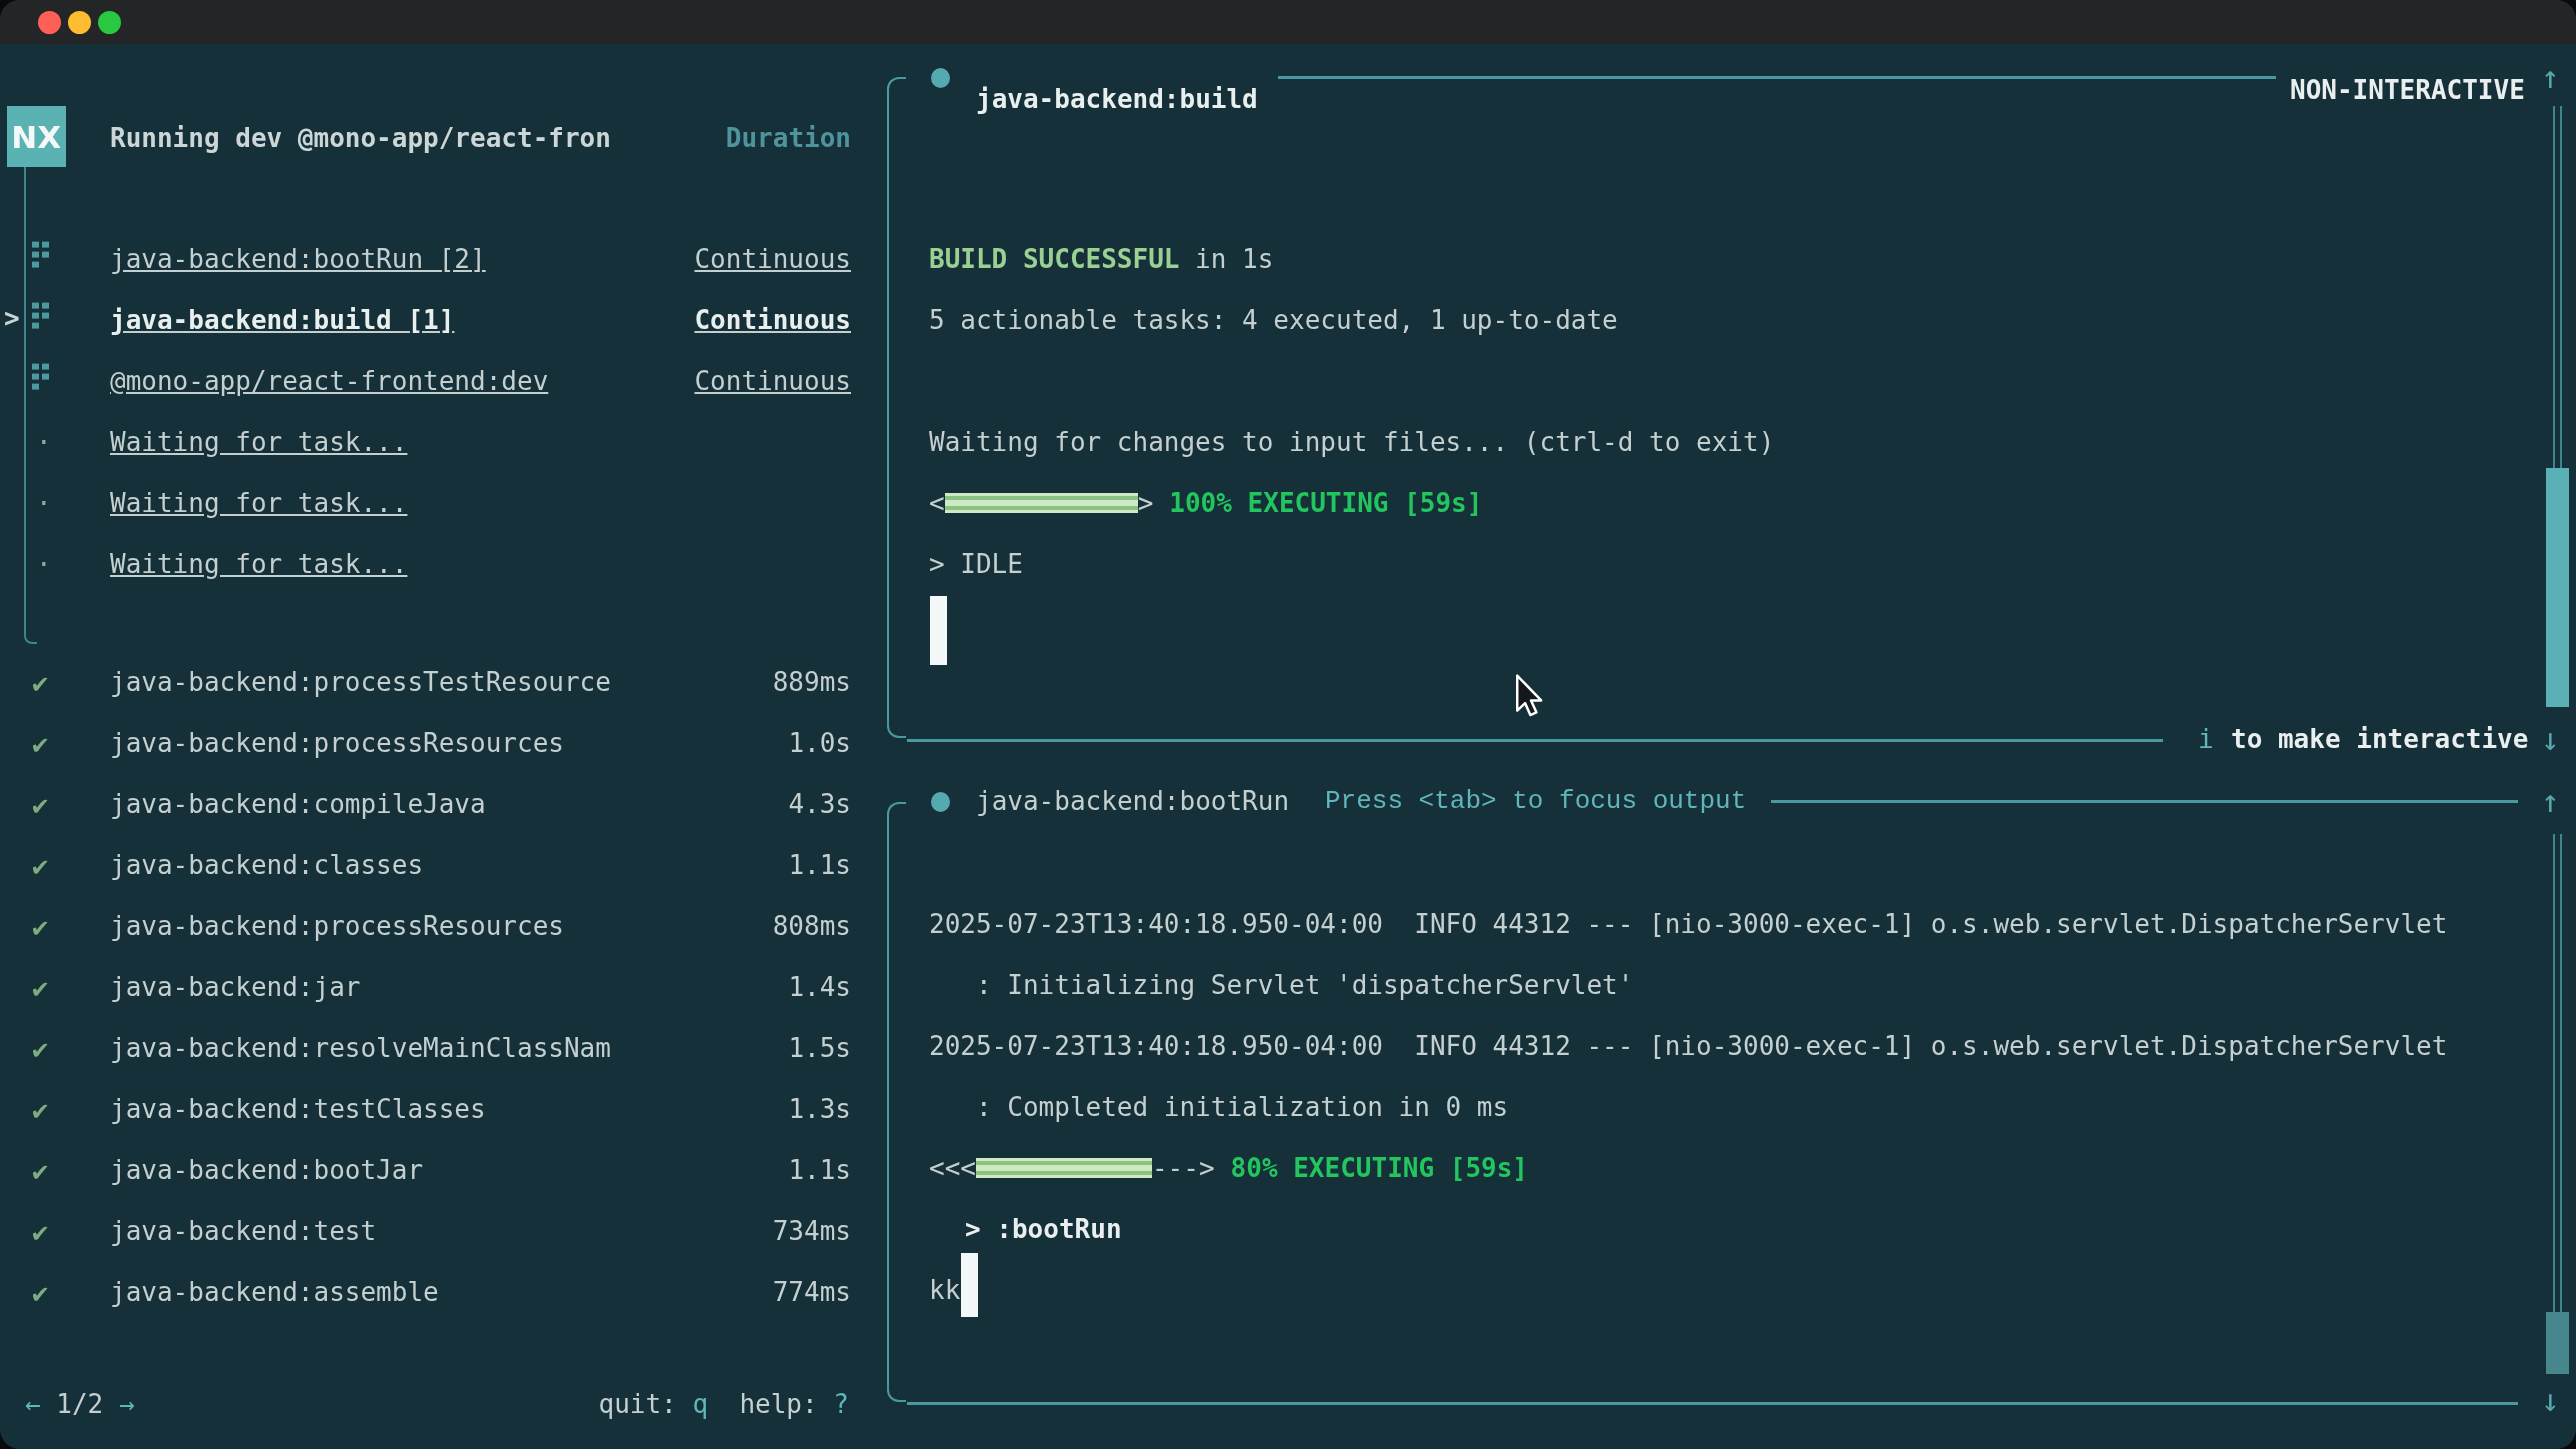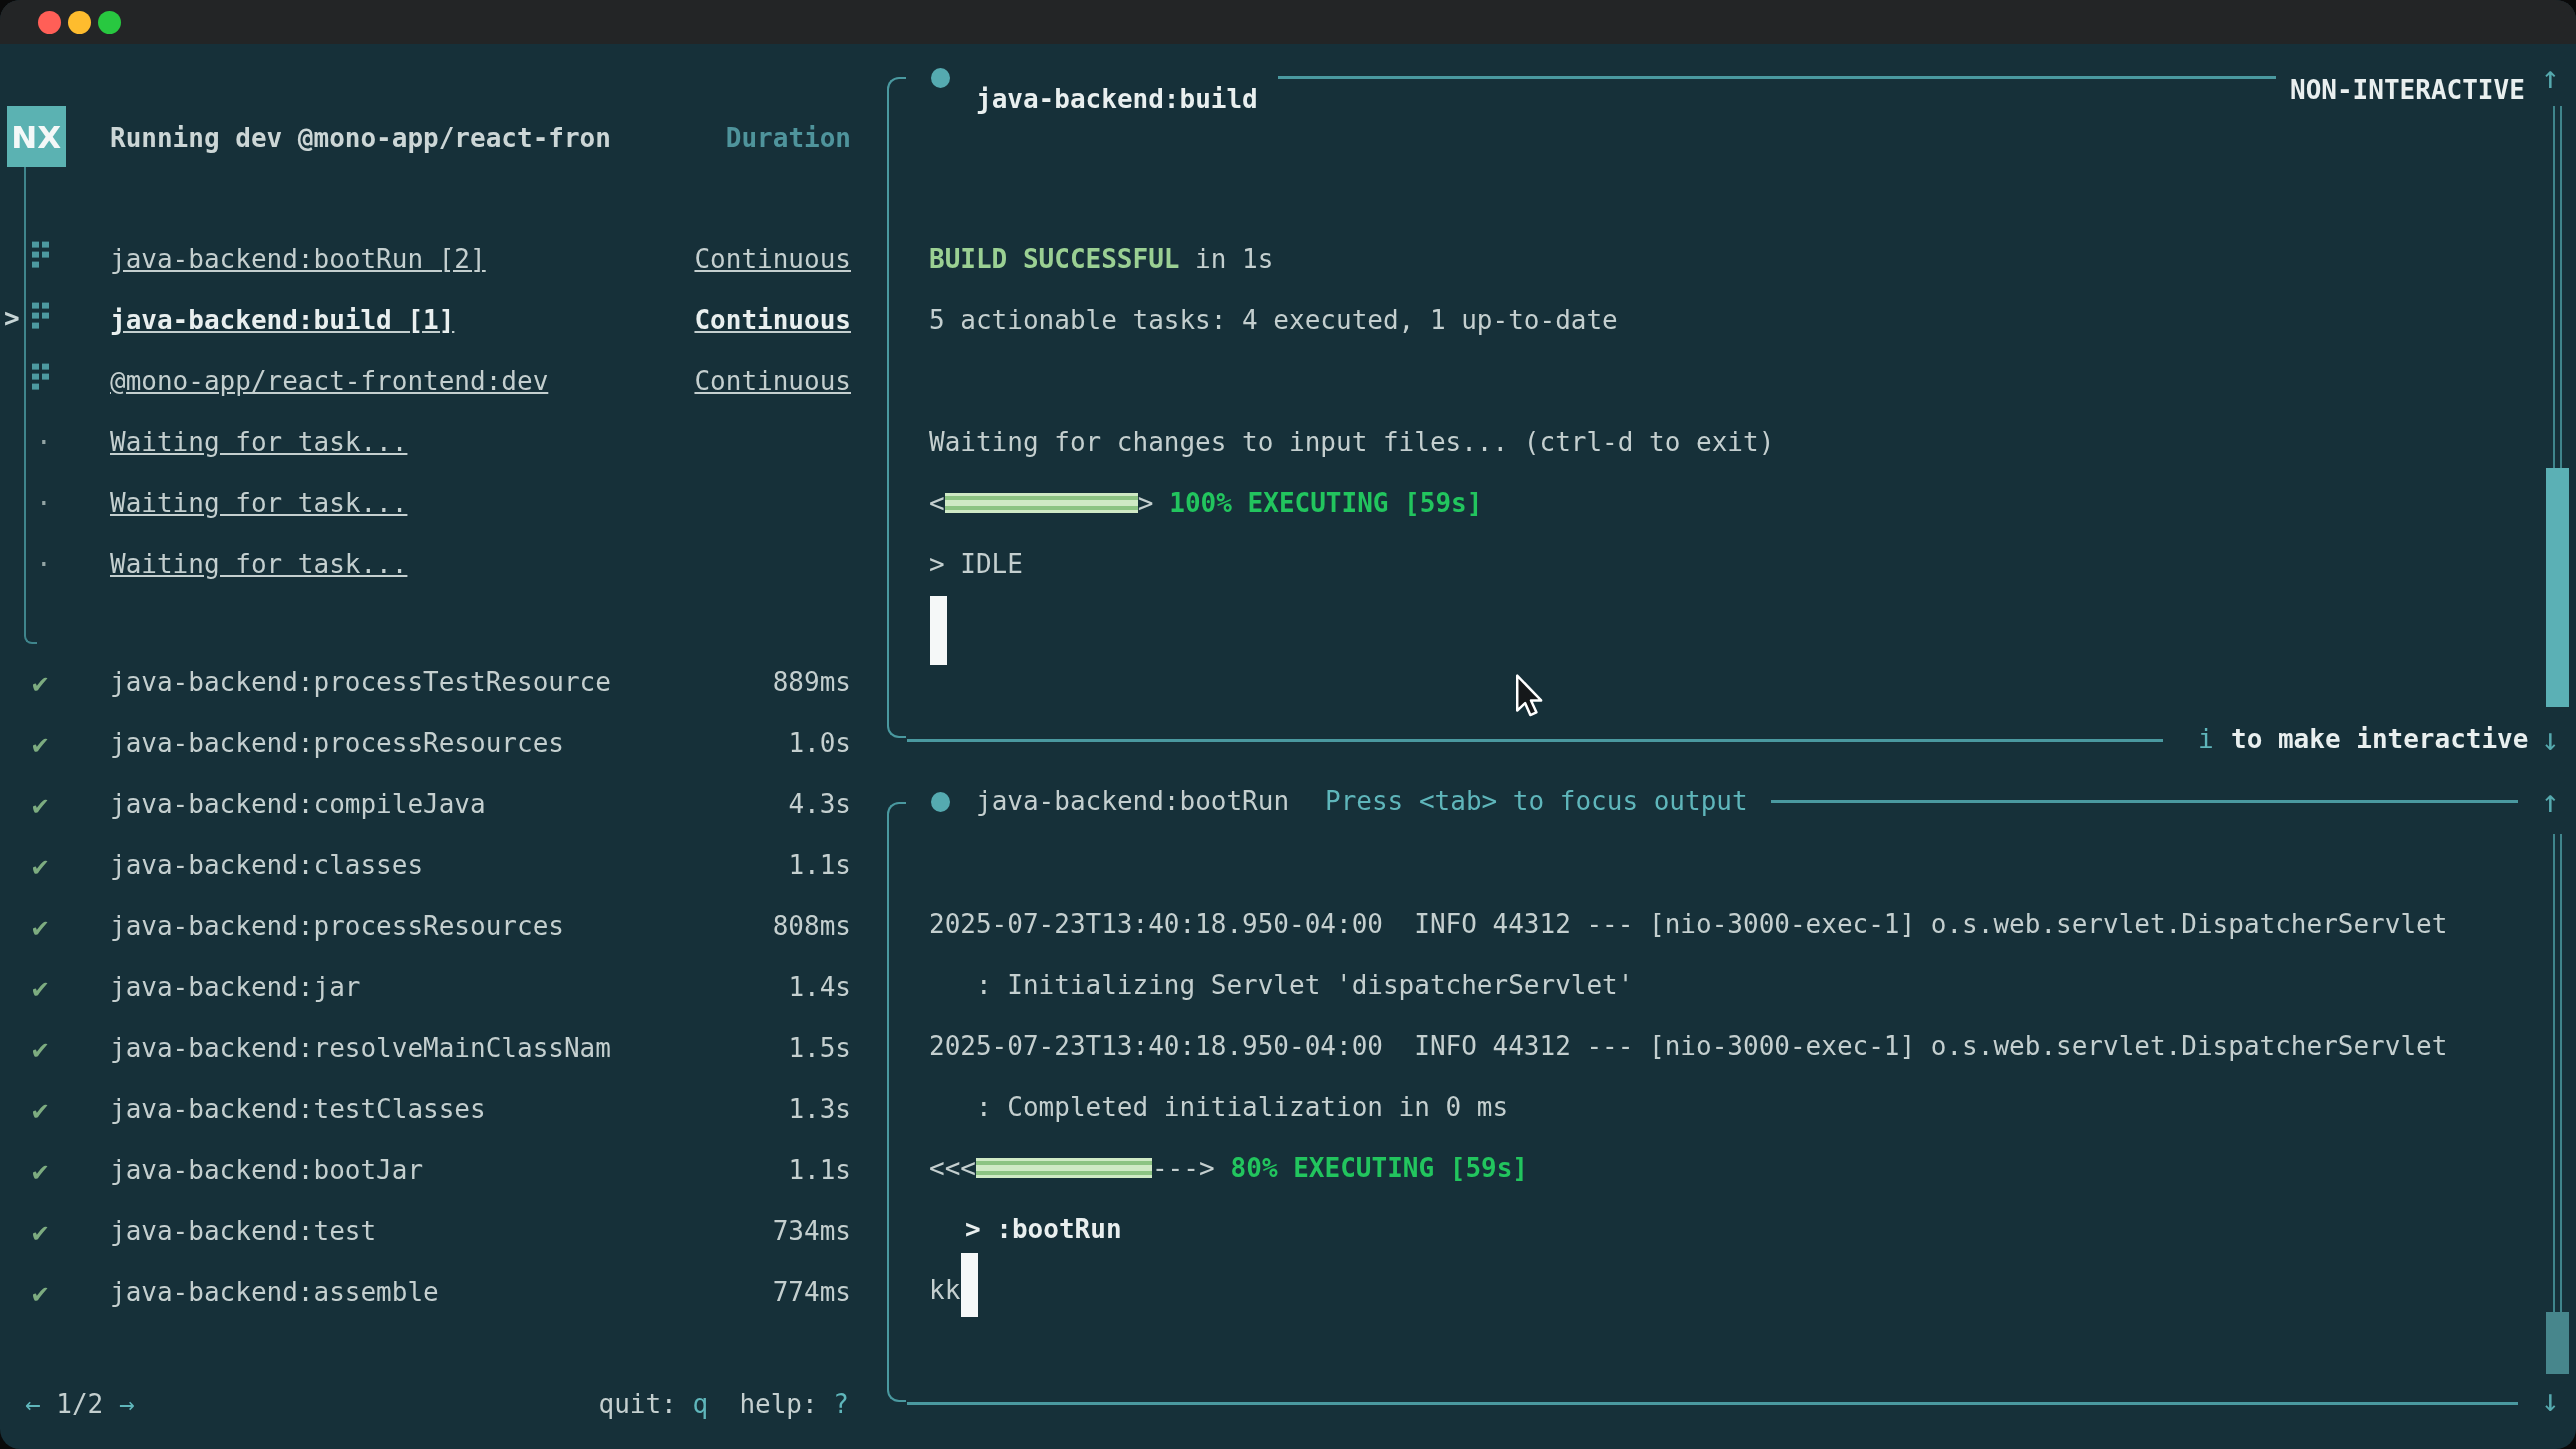--- a/index.html
+++ b/index.html
@@ -207,21 +207,21 @@
     <div class="thumb" style="top:468px;height:239px;background:#5bb0b5;"></div>
 
     <div class="hline" style="left:907px;top:739px;width:1256px;"></div>
     <div class="ln" style="left:2198px;top:722px;"><span class="tealtxt">i</span></div>
     <div class="ln bold bright" style="left:2231px;top:722px;">to make interactive</div>
     <div class="scroll-arrow" style="left:2541px;top:722px;">↓</div>
 
     <div class="panel-frame" style="top:802px;height:596px;"></div>
     <div class="panel-dot" style="left:931px;top:792px;"></div>
     <div class="ln" style="left:976px;top:784px;">java-backend:bootRun</div>
-    <div class="ln tealtxt" style="left:1325px;top:784px;">Press &lt;tab&gt; to focus output</div>
+    <div class="ln tealtxt" style="left:1325px;top:784px;font-family:Liberation Mono, monospace;">Press &lt;tab&gt; to focus output</div>
     <div class="hline" style="left:1771px;top:800px;width:747px;"></div>
     <div class="scroll-arrow" style="left:2541px;top:784px;">↑</div>
 
     <div class="rows" style="left:929px;top:893px;width:1610px;">
       <div class="row" style="padding-left:0;"><span>2025-07-23T13:40:18.950-04:00  INFO 44312 --- [nio-3000-exec-1] o.s.web.servlet.DispatcherServlet</span></div>
       <div class="row" style="padding-left:0;"><span>   : Initializing Servlet 'dispatcherServlet'</span></div>
       <div class="row" style="padding-left:0;"><span>2025-07-23T13:40:18.950-04:00  INFO 44312 --- [nio-3000-exec-1] o.s.web.servlet.DispatcherServlet</span></div>
       <div class="row" style="padding-left:0;"><span>   : Completed initialization in 0 ms</span></div>
       <div class="row bar" style="padding-left:0;"><span>&lt;&lt;&lt;</span><span class="stripe" style="width:176px;"></span><span>---&gt;</span><span class="blabel">80% EXECUTING [59s]</span></div>
       <div class="row bold bright" style="padding-left:0;margin-left:36px;"><span>&gt; :bootRun</span></div>

